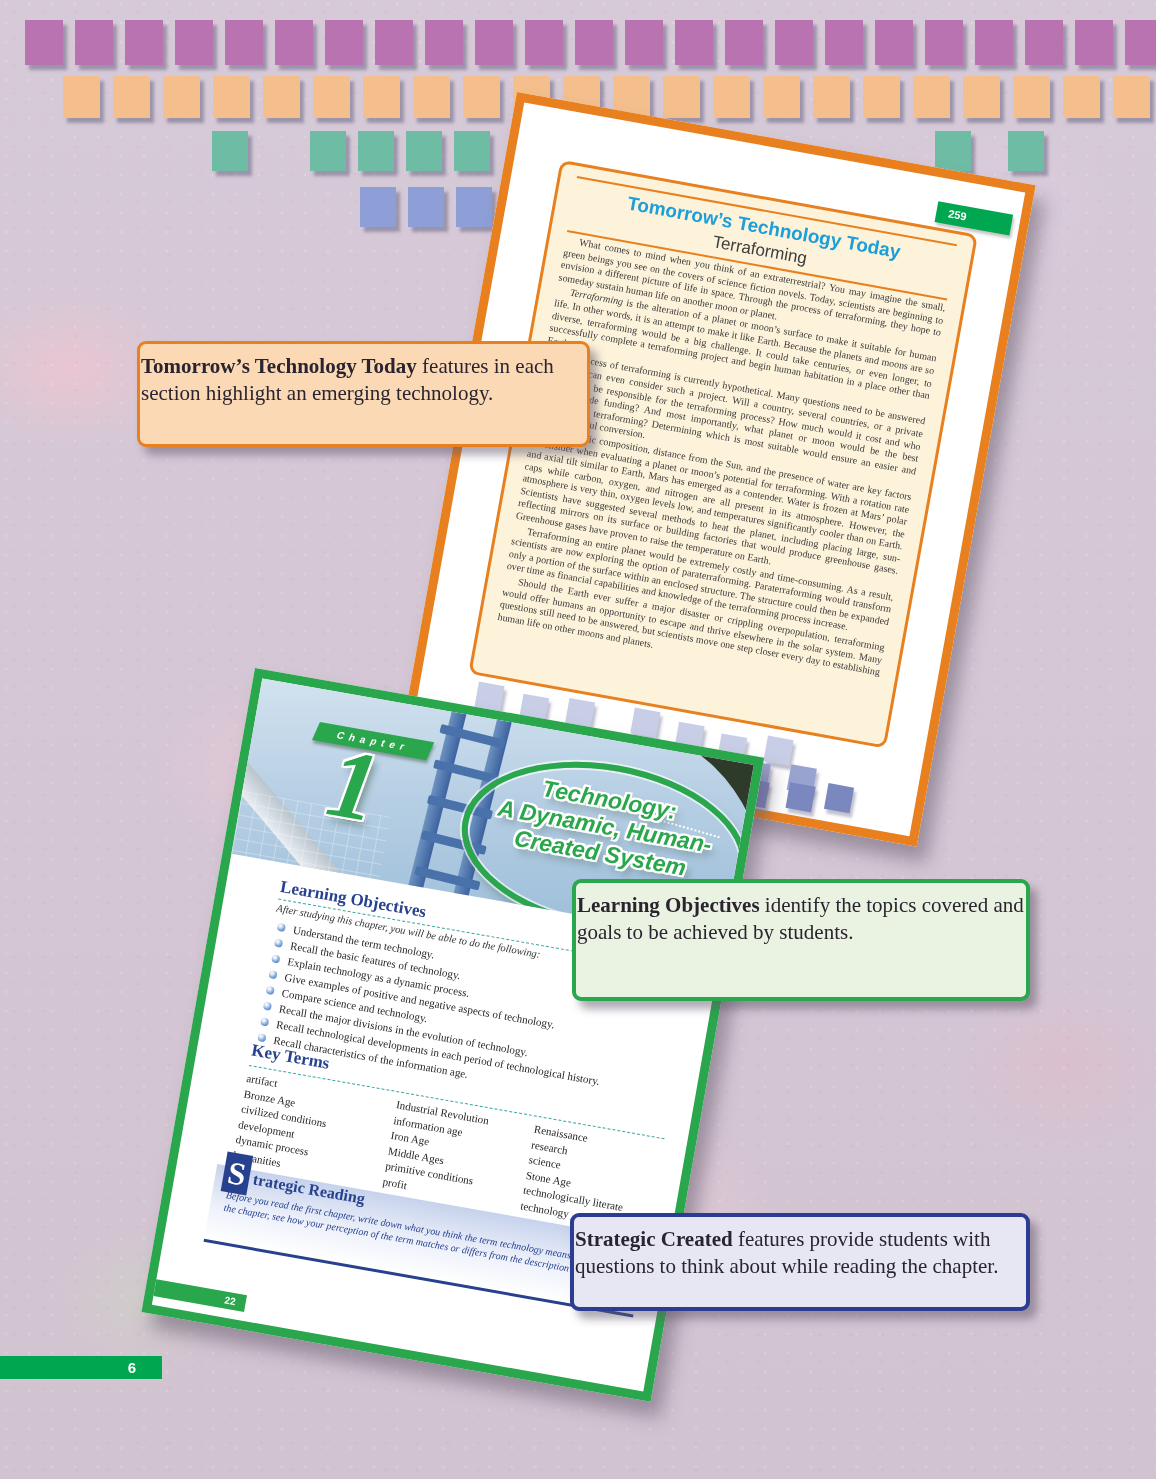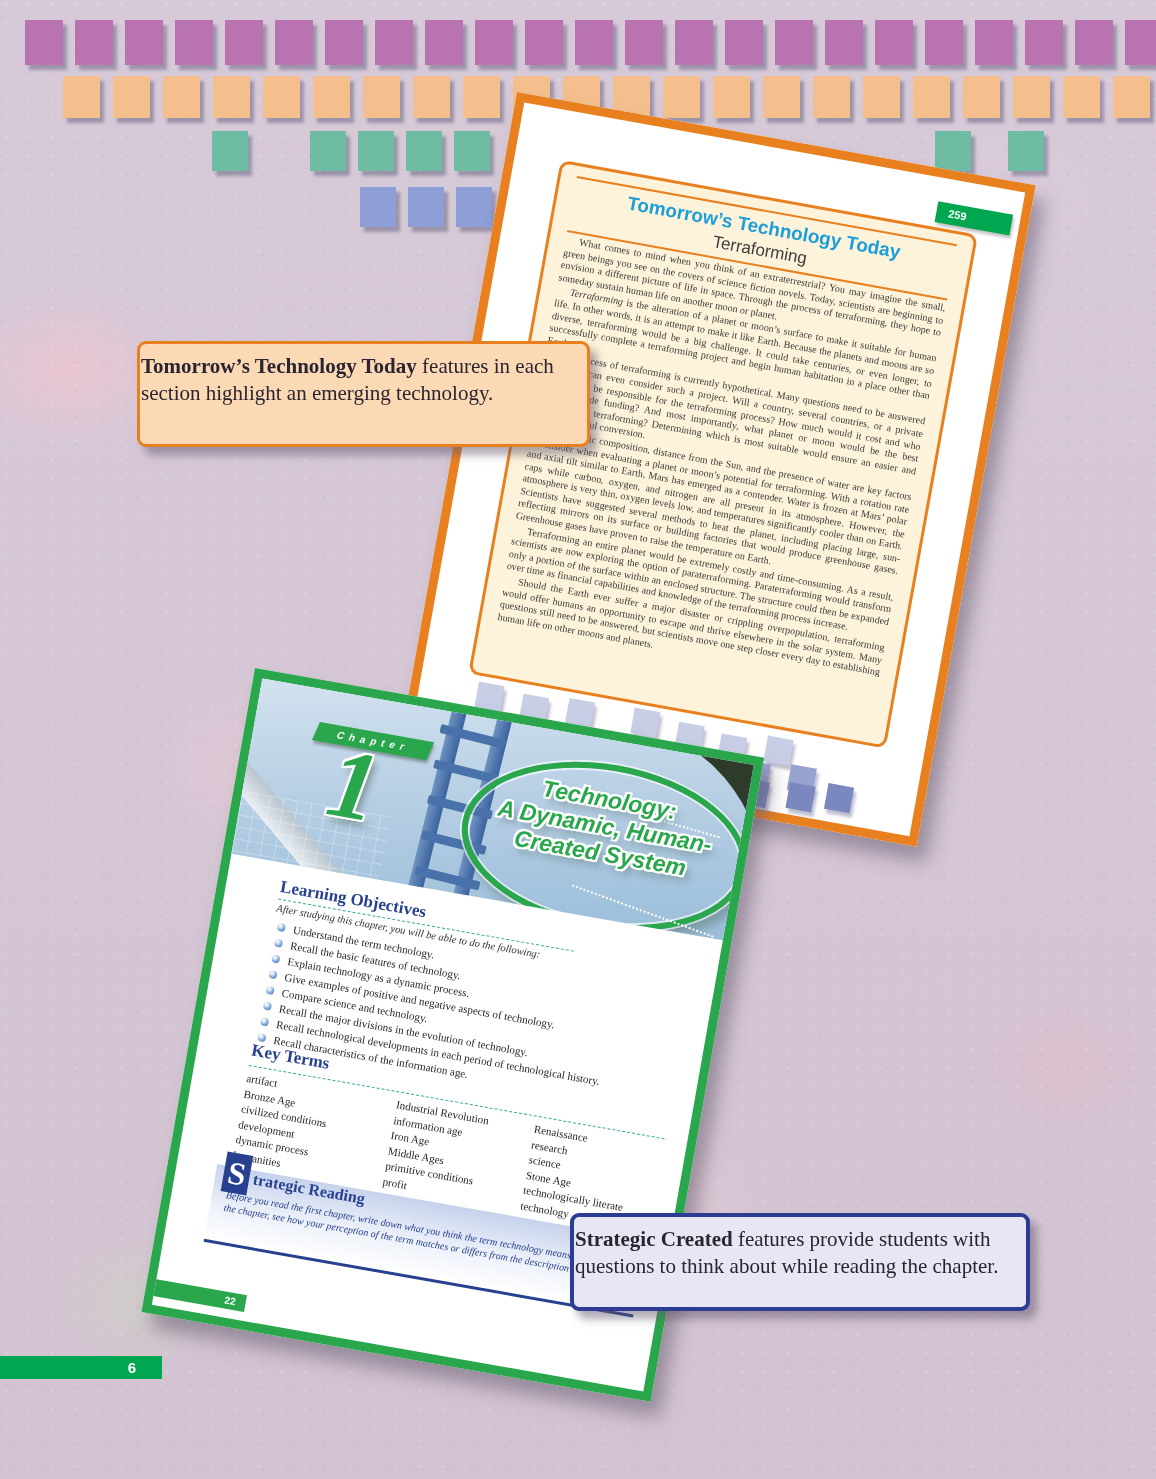--- a/index.html
+++ b/index.html
@@ -298,20 +298,23 @@
 
     <div class="sr">
       <span class="scap">S</span>
       <span class="srhead">trategic Reading</span>
       <p>Before you read the first chapter, write down what you think the term technology means. As you read the chapter, see how your perception of the term matches or differs from the description in the text.</p>
     </div>
 
     <div class="folio22">22</div>
   </div>
 
+  <div class="callout c-green">
+    <p><strong>Learning Objectives</strong><span> identify the topics covered and goals to be achieved by students.</span></p>
+  </div>
   <div class="callout c-blue">
     <p><strong>Strategic Created</strong><span> features provide students with questions to think about while reading the chapter.</span></p>
   </div>
 
   <div class="folio-bar">
     <span>6</span>
   </div>
 
 </div>
 

